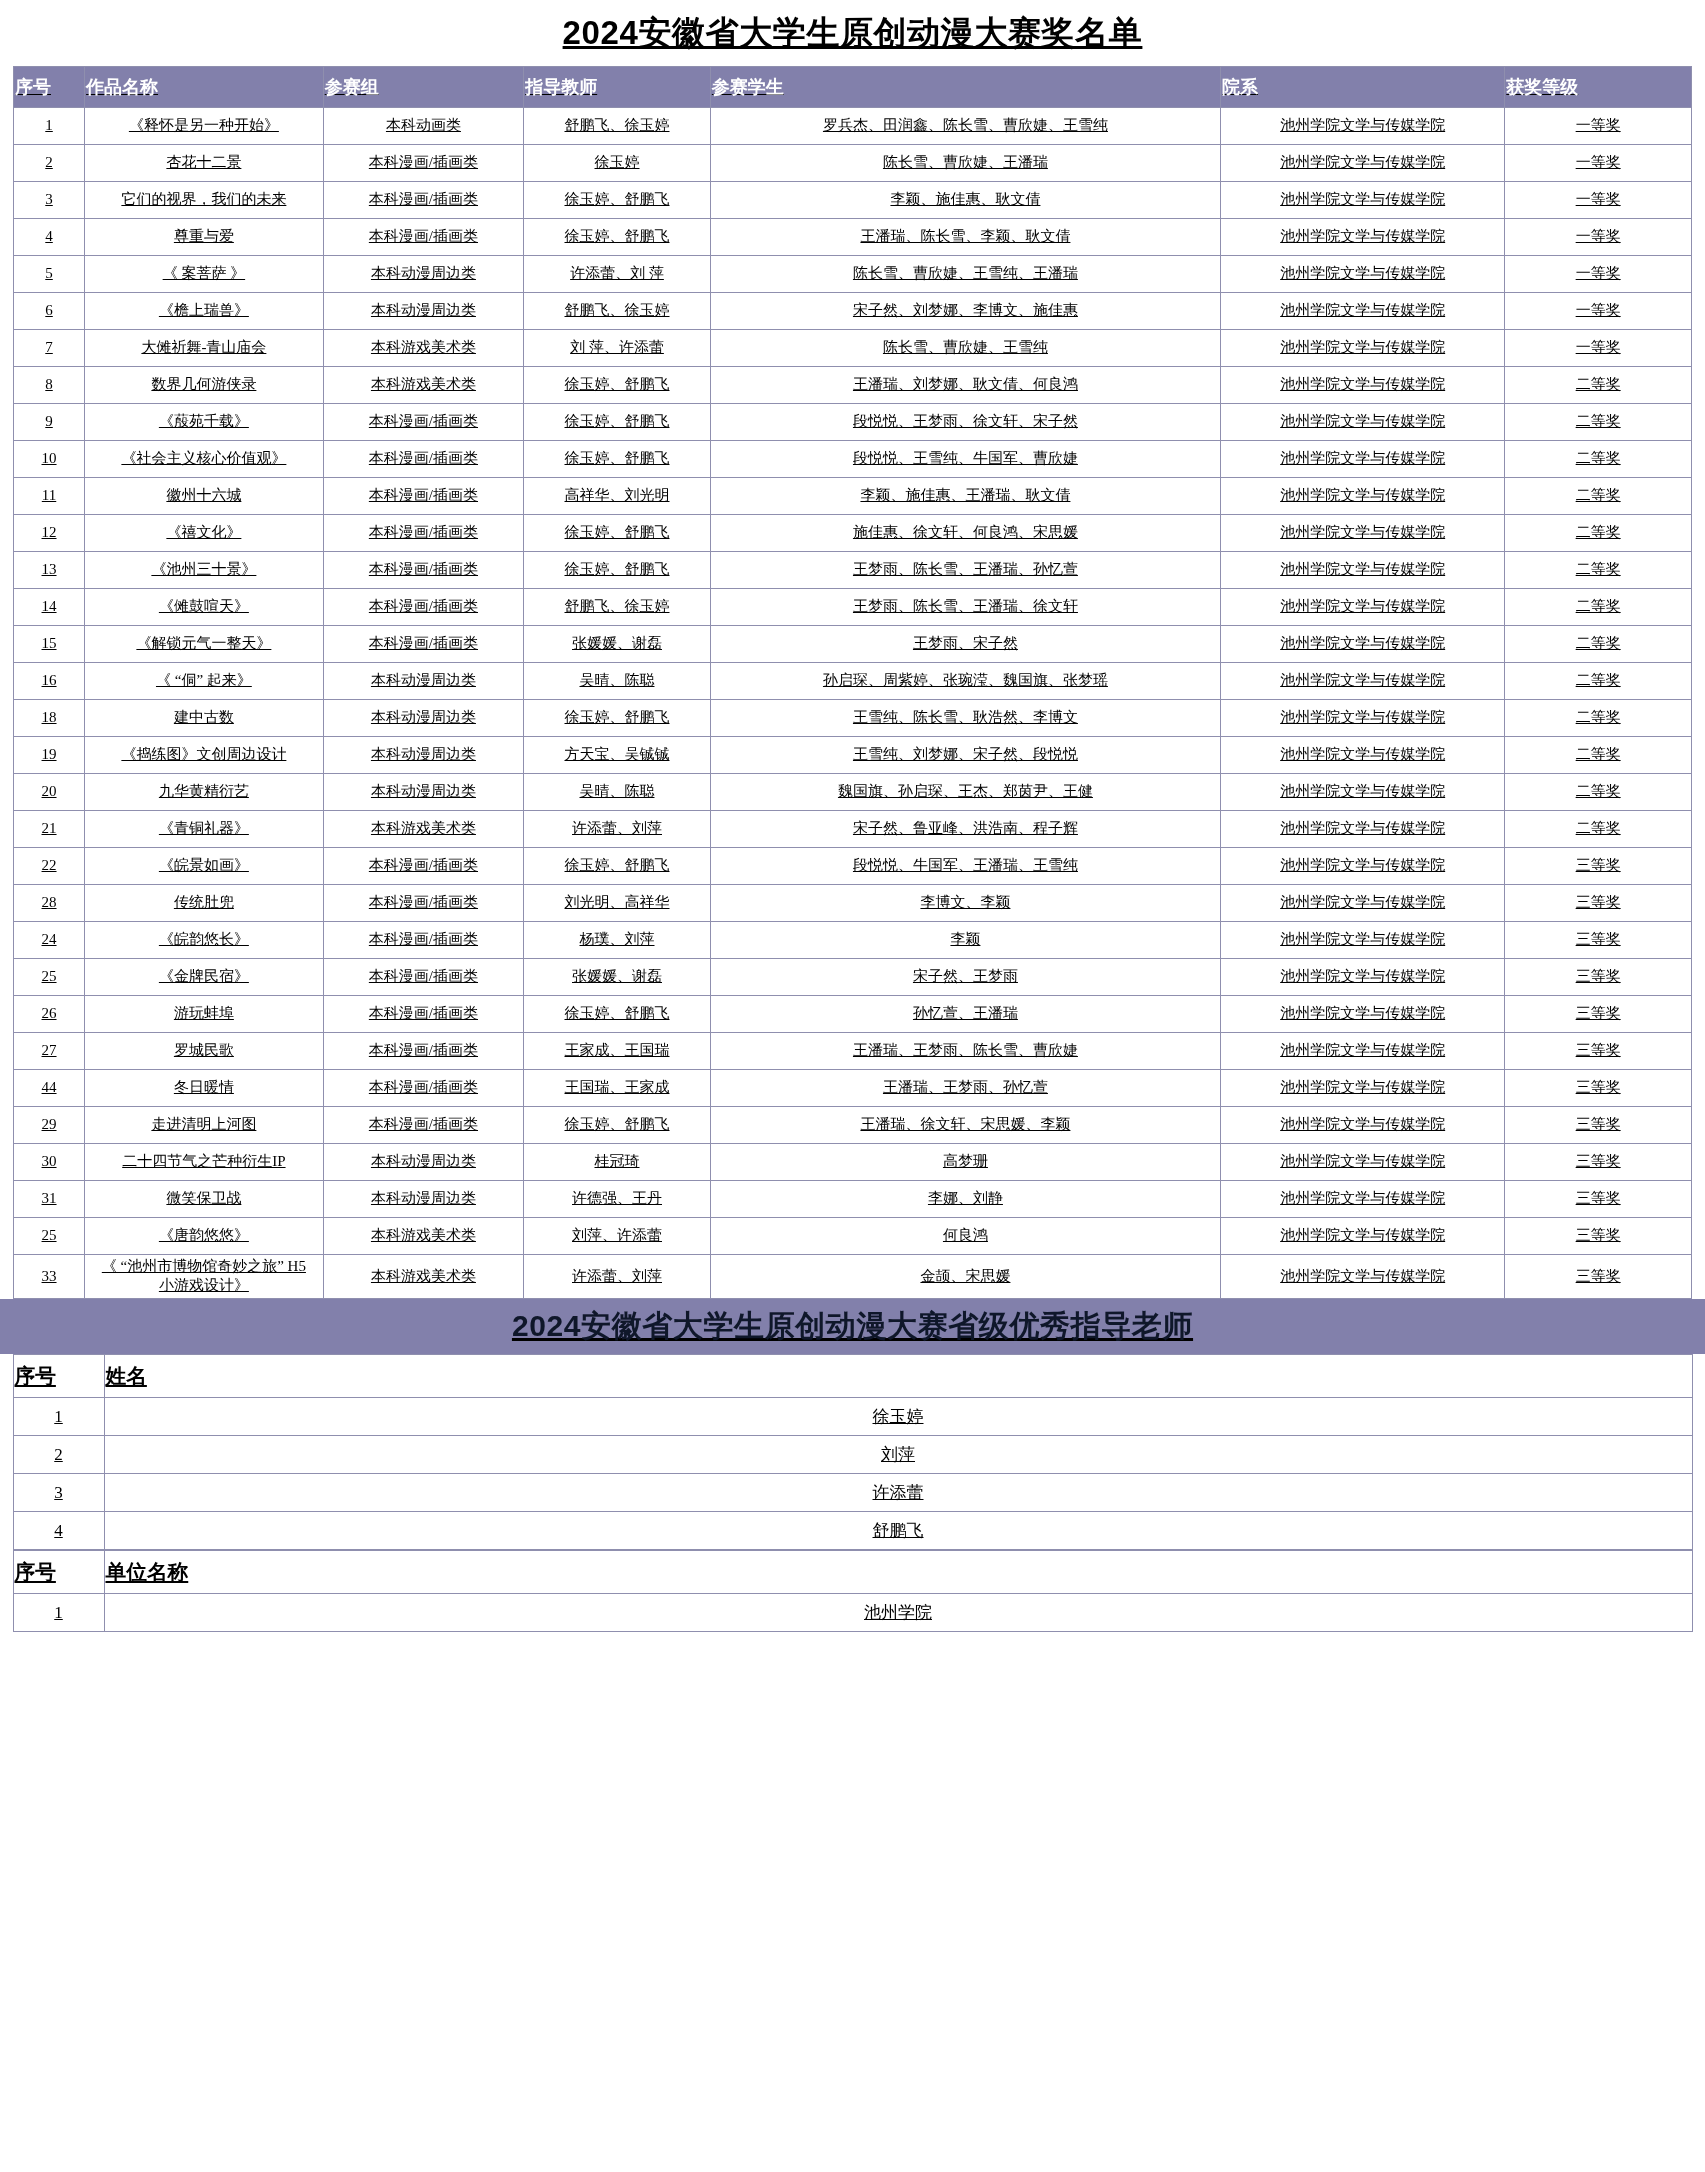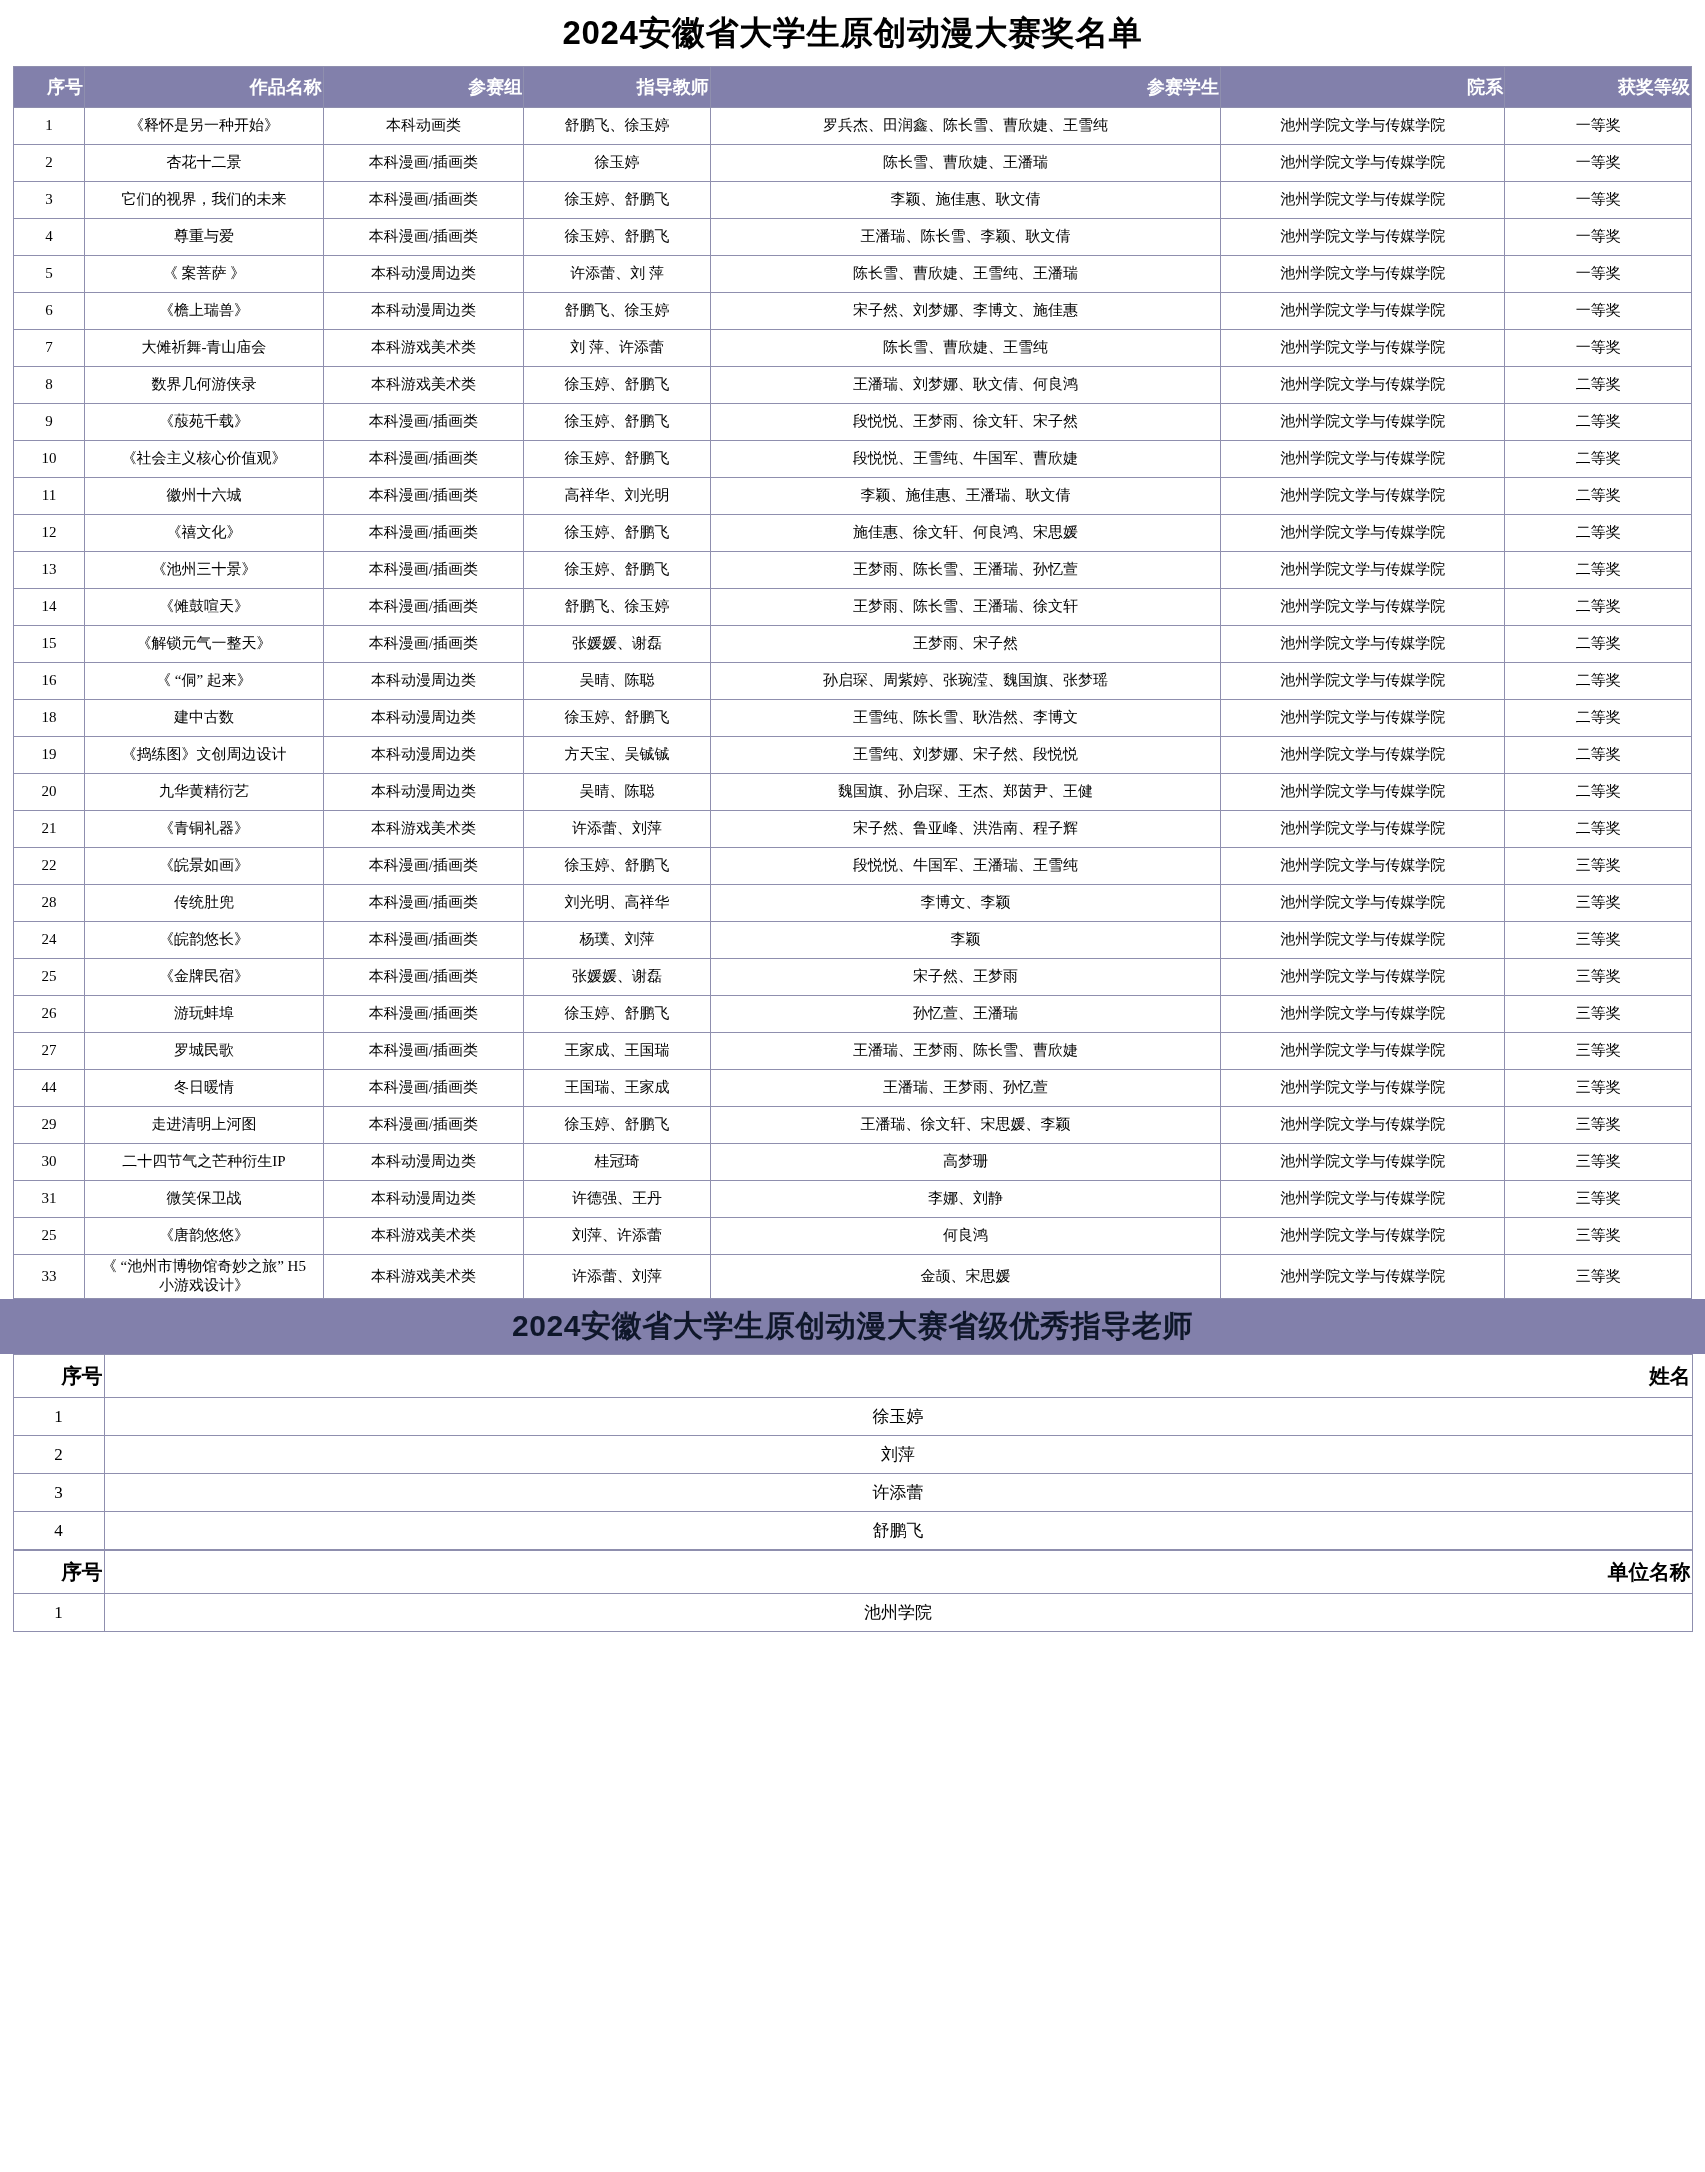--- a/index.html
+++ b/index.html
@@ -9,20 +9,21 @@
   }
   body {
     font-family: "Liberation Serif", "DejaVu Serif", serif;
     width: 1705px;
     color: #000;
   }
   .page {
     width: 1705px;
     padding: 0;
     box-sizing: border-box;
+    text-decoration: underline;
   }
   .main-title {
     text-align: center;
     font-size: 33px;
     font-weight: bold;
     letter-spacing: 0.6px;
     padding: 11px 0 9.7px 0;
     font-family: "Liberation Sans", "DejaVu Sans", sans-serif;
   }
   table {
@@ -33,21 +34,21 @@
   }
   table.t-main td, table.t-main th {
     border: 1.2px solid #8f8fae;
   }
   thead th {
     background: #8280ab;
     color: #ffffff;
     font-weight: bold;
     font-size: 18px;
     height: 38px;
-    text-align: right;
+    text-align: left;
     font-family: "Liberation Sans", "DejaVu Sans", sans-serif;
   }
   td {
     text-align: center;
     font-size: 15px;
     height: 37px;
     padding: 2.4px 3.7px;
     line-height: 1.28;
     box-sizing: border-box;
   }

